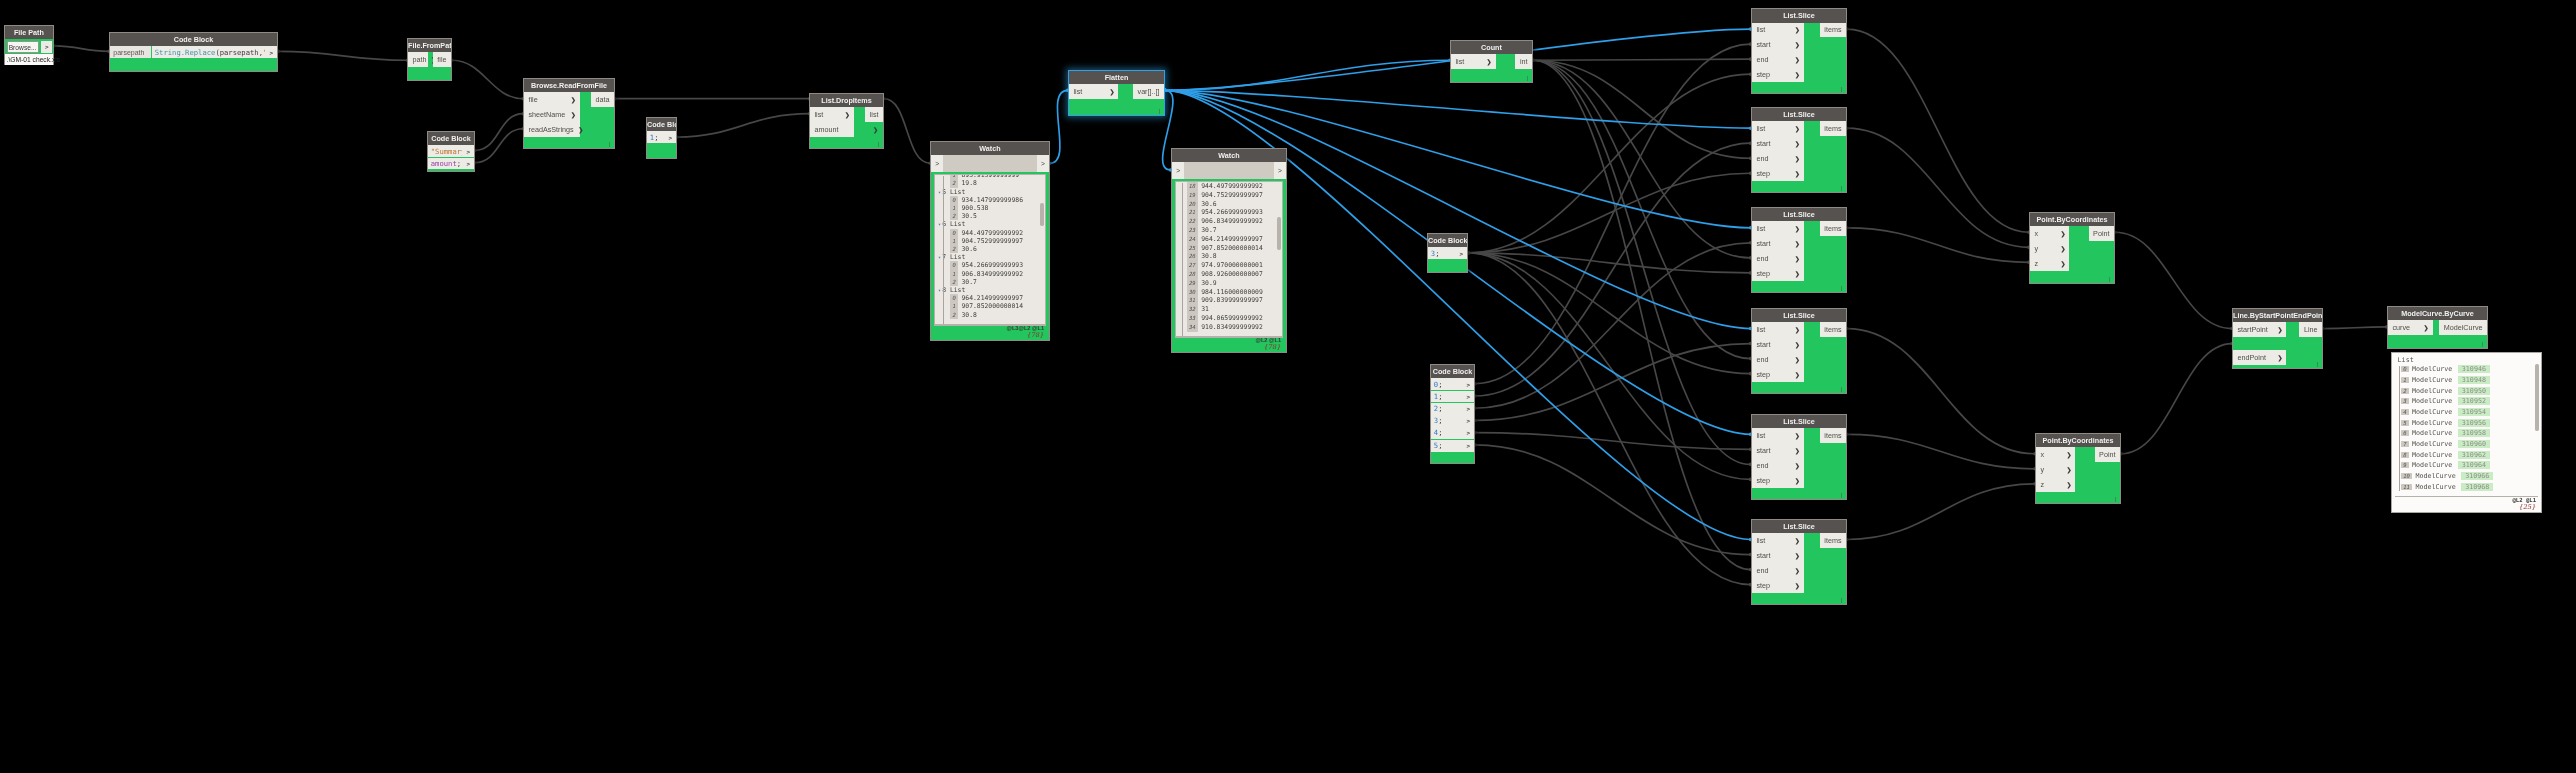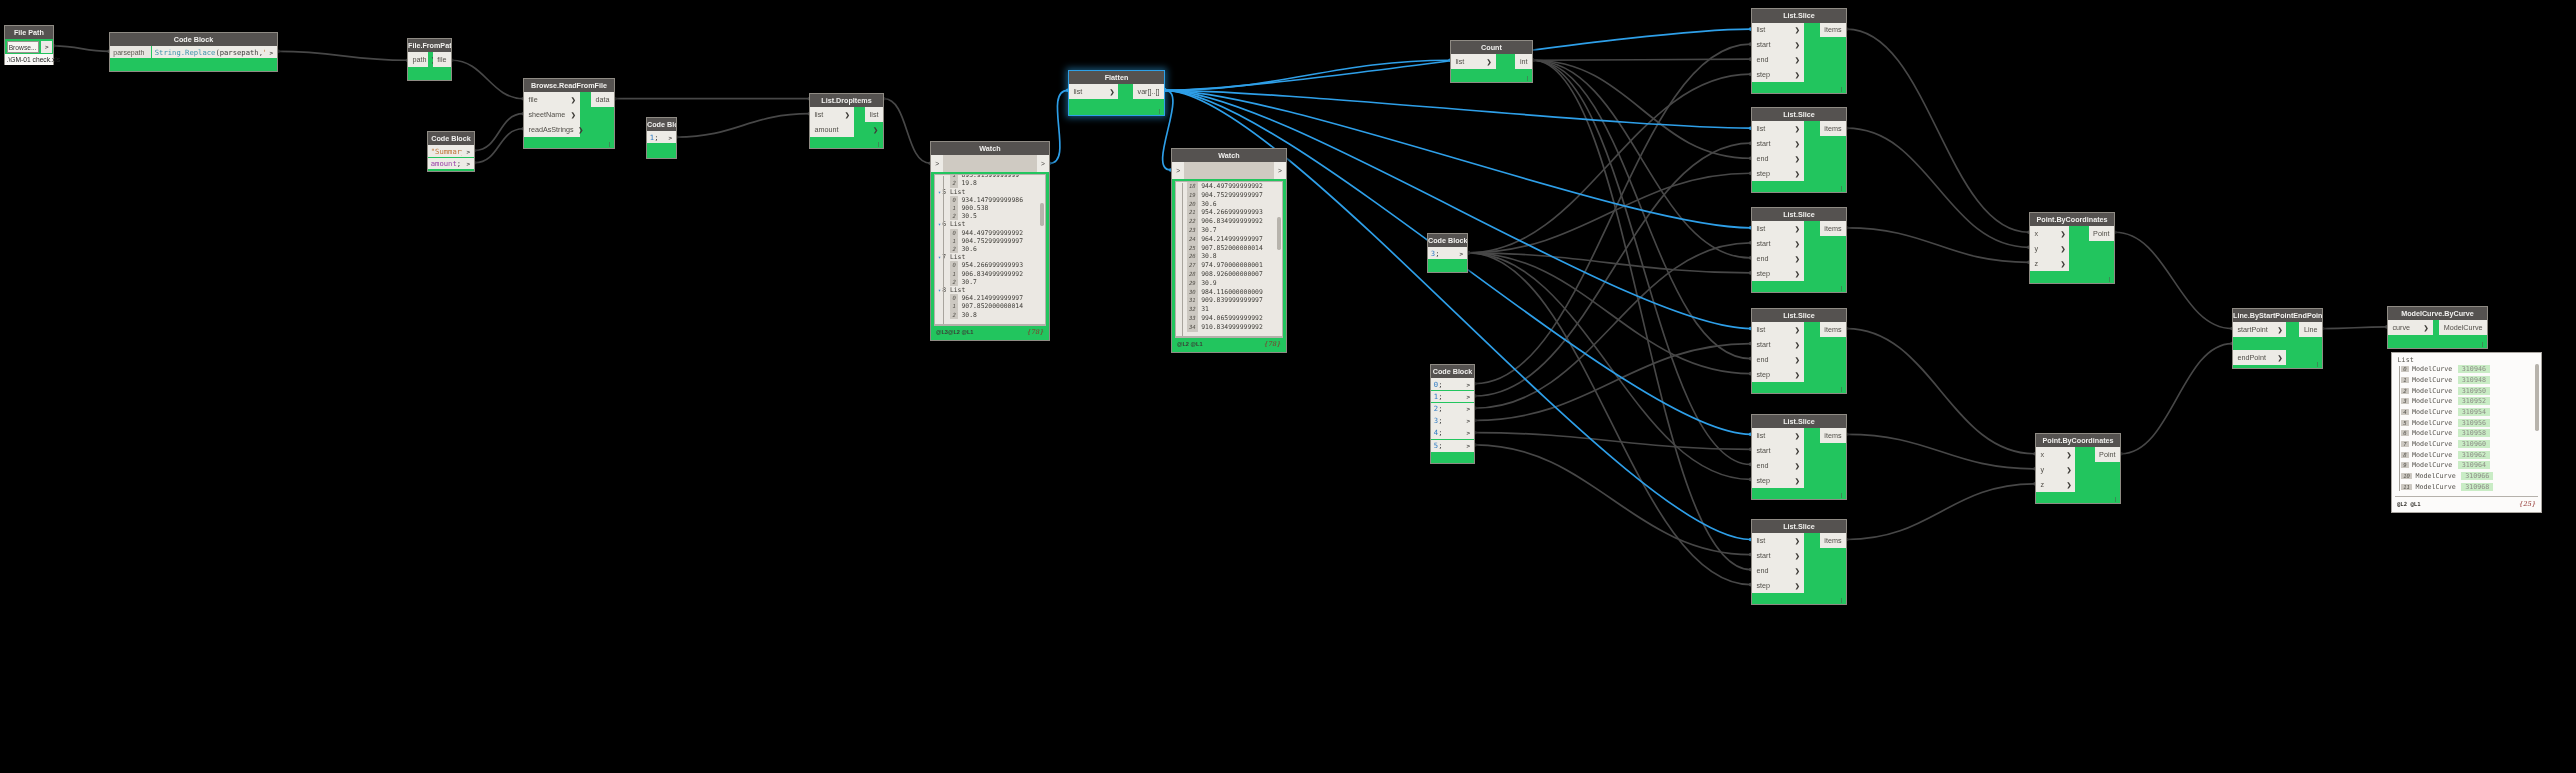--- a/index.html
+++ b/index.html
@@ -36,21 +36,21 @@
   .wportbar{position:absolute;left:0;right:0;height:16.7px;background:#cfcac2;}
   .wcontent{position:absolute;left:2.8px;right:2.8px;background:#ebe8e3;border:0.6px solid #b5b1ab;
             overflow:hidden;font-family:"DejaVu Sans Mono",monospace;font-size:6.4px;color:#3f3d38;}
   .wrow{white-space:nowrap;position:relative;}
   .badge{display:inline-block;background:#ccc8c1;color:#57544d;font-style:italic;padding:0 2.2px;
          margin-right:3.3px;font-size:5.6px;border-radius:0.6px;}
   .expander{color:#4a88c7;font-size:5px;margin-right:1.1px;}
   .rail{position:absolute;width:0.6px;background:#a8a49d;}
   .sbthumb{position:absolute;width:3.9px;background:#b7b3ac;border-radius:1.7px;right:1.7px;}
   .wfooter{position:absolute;left:2.8px;right:2.8px;bottom:2.2px;height:13.4px;border-top:0.6px solid #b5b1ab;
-           display:flex;align-items:center;justify-content:space-between;padding:0 2.2px;box-sizing:border-box;}
+           display:flex;align-items:flex-end;justify-content:space-between;padding:0 2.2px;box-sizing:border-box;flex-direction:column;}
   .lvl{font-size:5.6px;font-weight:bold;color:#3b3934;}
   .cnt{font-size:6.7px;font-style:italic;color:#8d2926;font-family:"DejaVu Serif",serif;}
   .preview{position:absolute;background:#fcfbfa;border:0.6px solid #a9a5a0;box-sizing:border-box;
            box-shadow:1.7px 2.2px 5px rgba(0,0,0,.65);z-index:2;
            font-family:"DejaVu Sans Mono",monospace;font-size:6.7px;color:#55524c;}
   .pvheader{position:absolute;left:5.6px;top:2.8px;}
   .pvrow{position:absolute;left:9px;white-space:nowrap;}
   .gid{display:inline-block;background:#c9ecc5;color:#8b8b85;padding:0 3.9px;margin-left:5.6px;}
 </style>
 </head>

